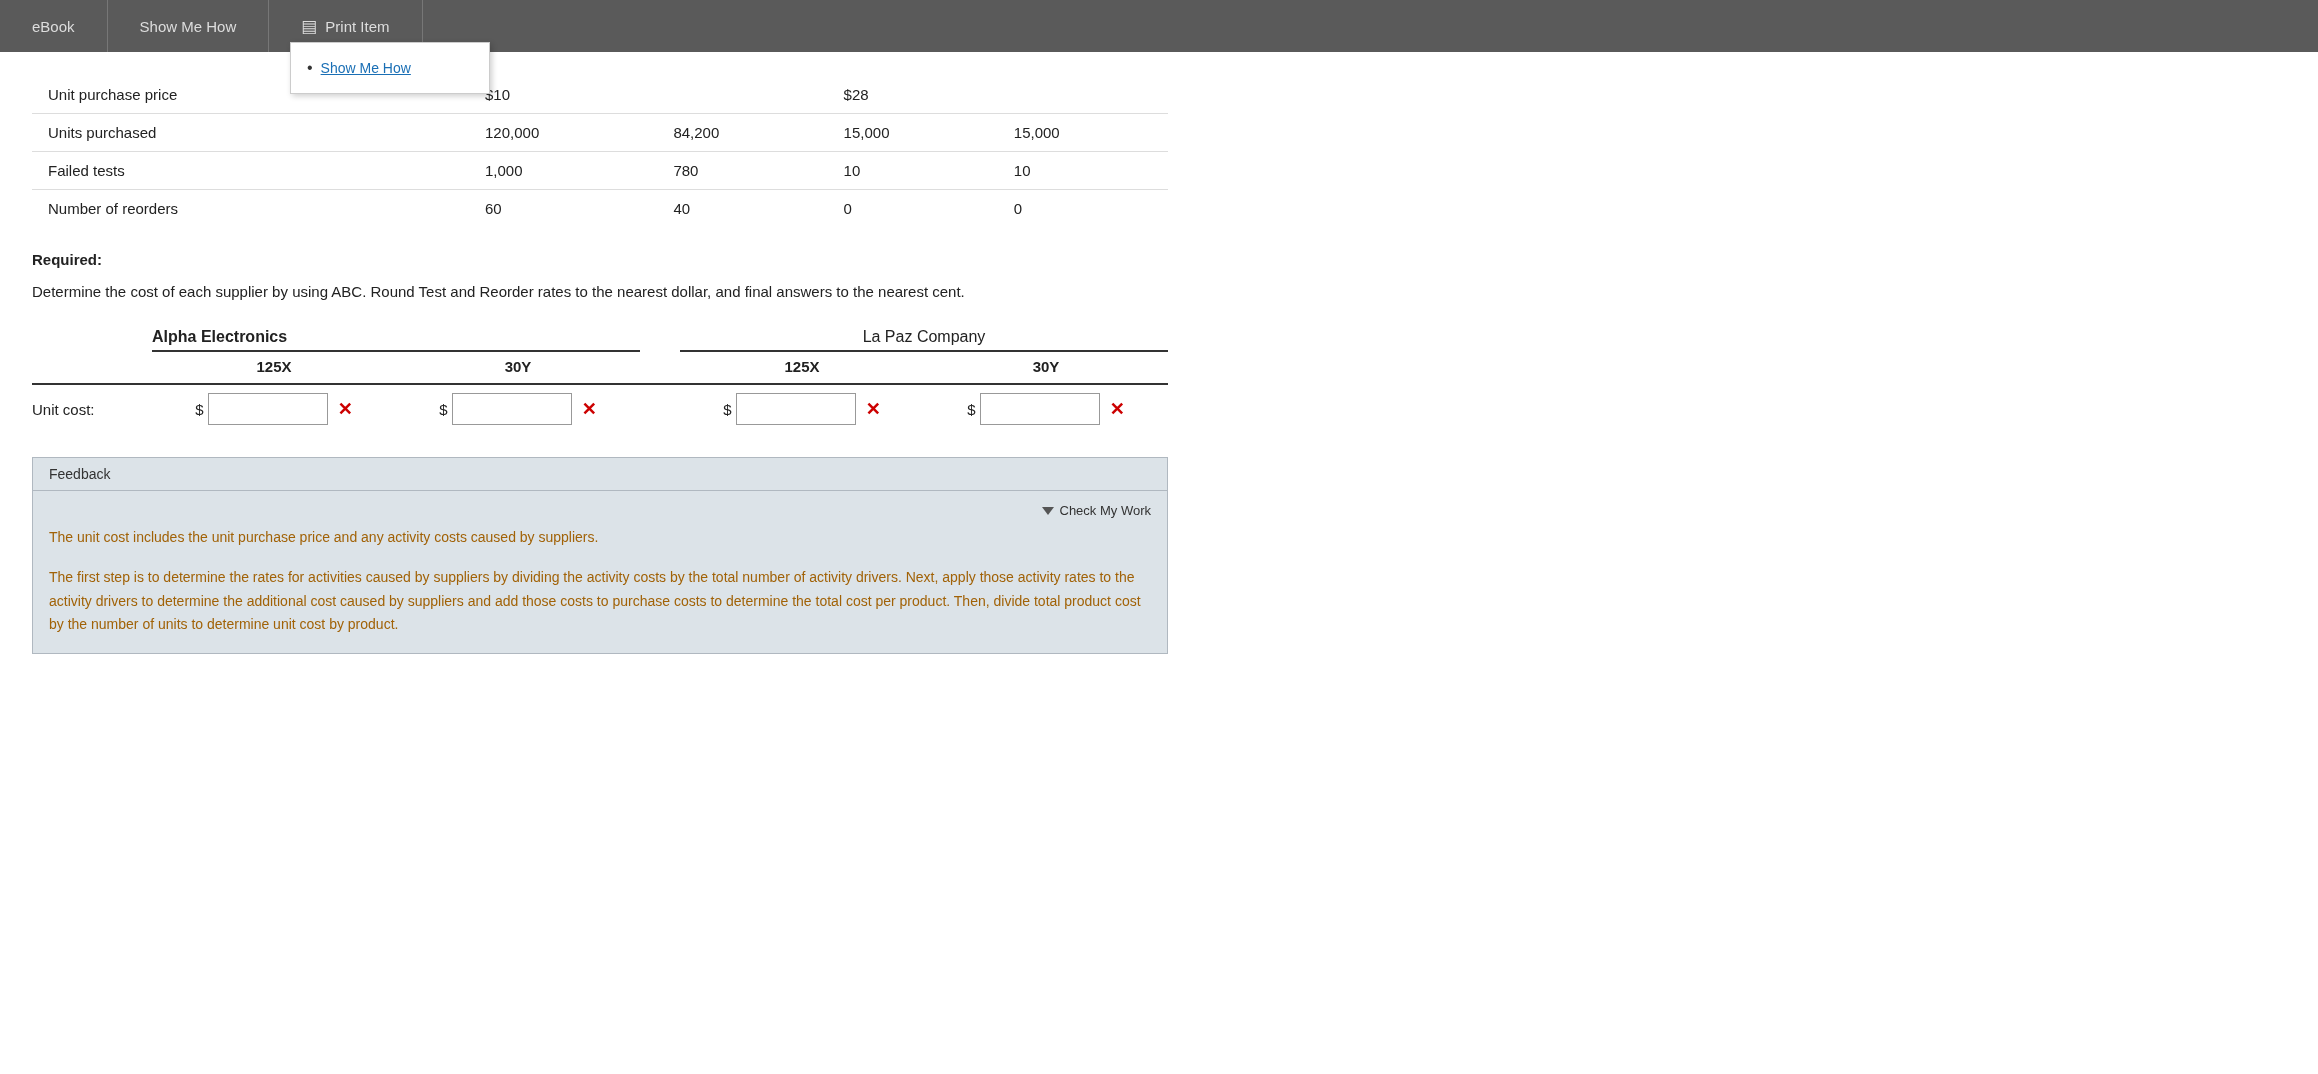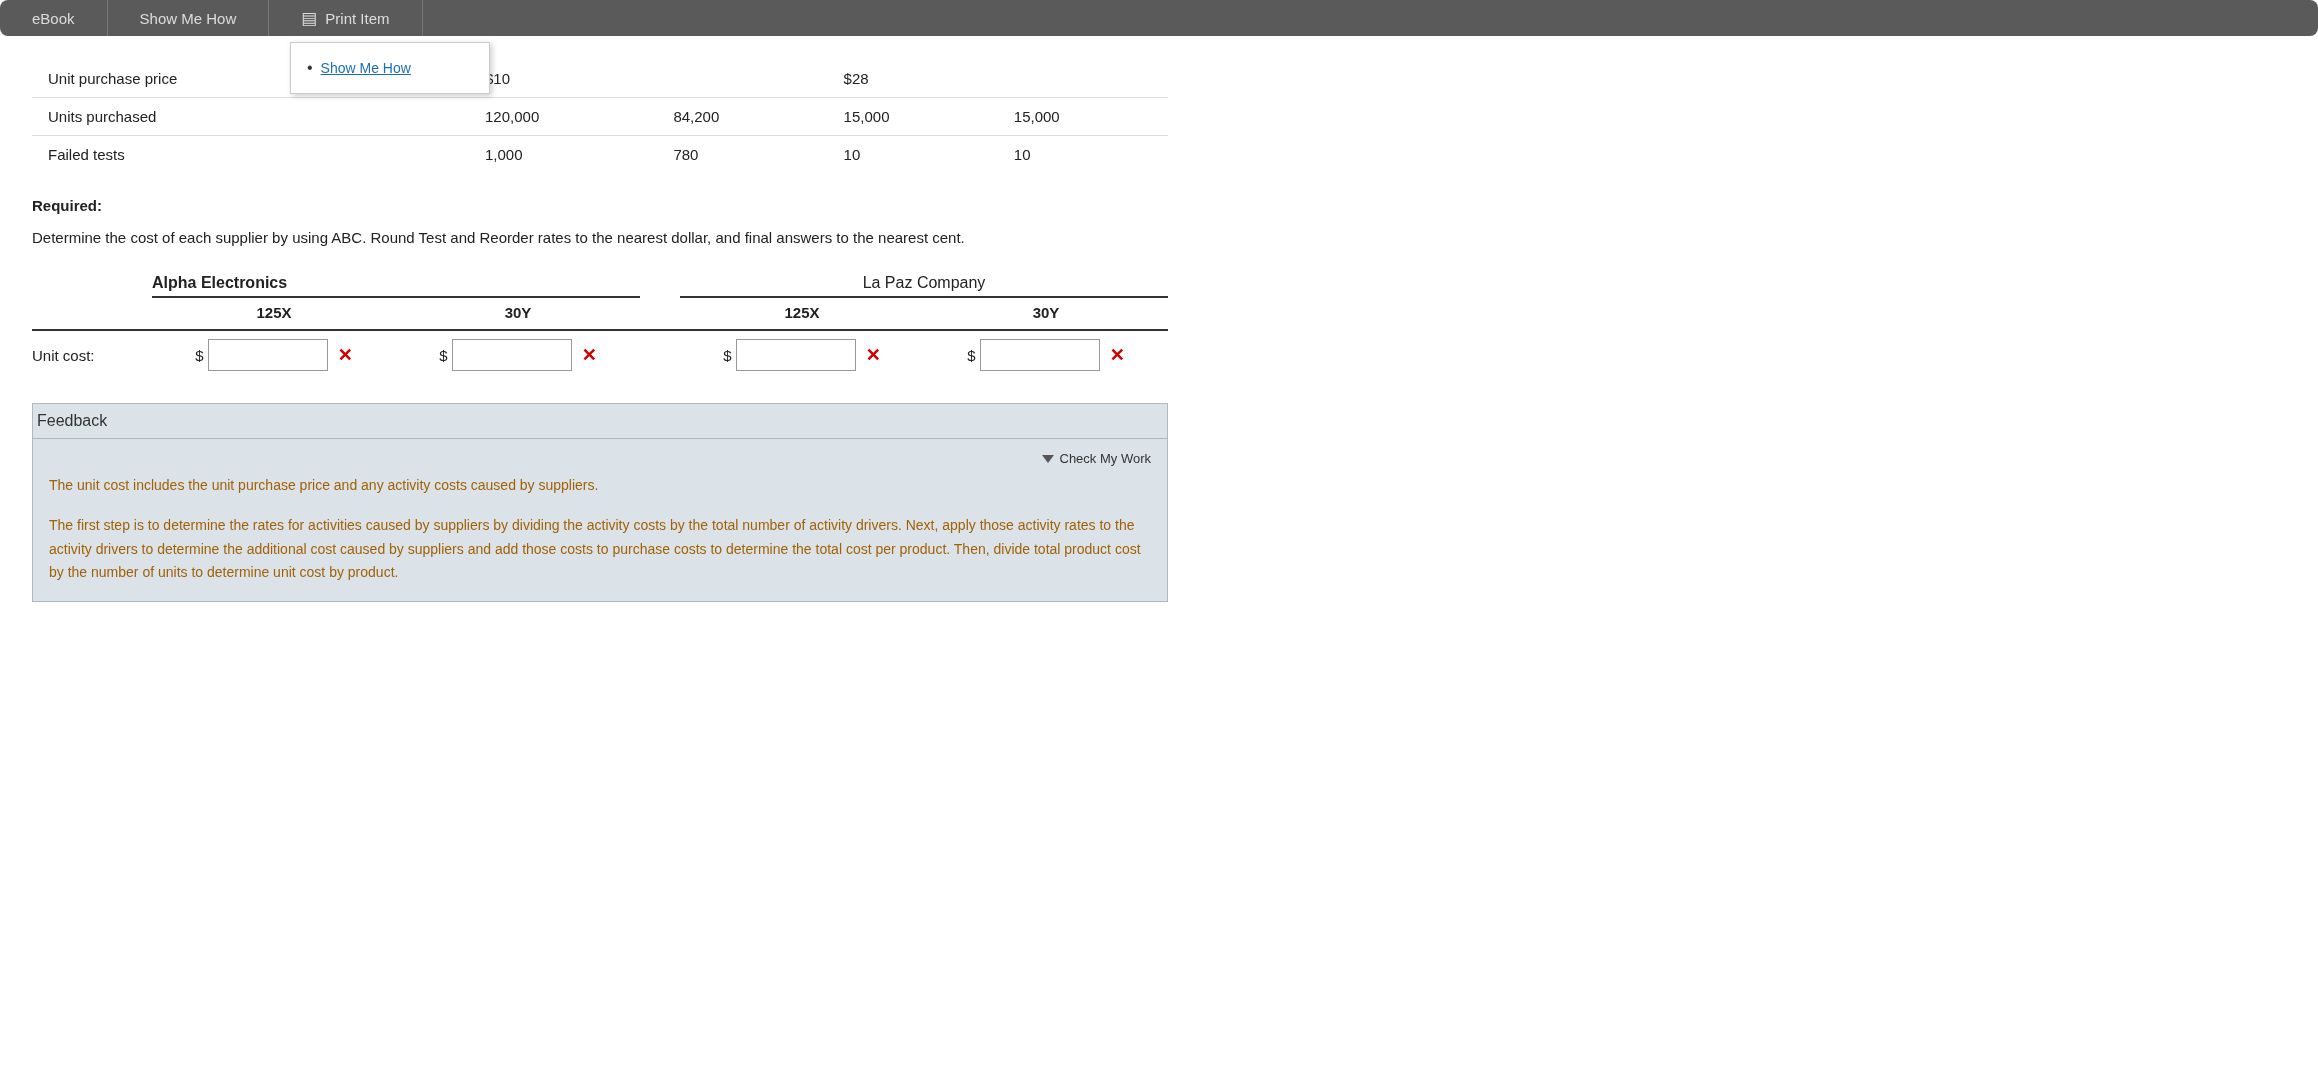--- a/index.html
+++ b/index.html
@@ -7,24 +7,23 @@
       font-family: Arial, sans-serif;
       font-size: 15px;
       background: #fff;
       color: #222;
     }
 
     
     .toolbar {
       display: flex;
       background: #5a5a5a;
-      height: 36px;
+      height: 52px;
       align-items: center;
       position: relative;
-      border-radius: 8px;
     }
     .toolbar-btn {
       display: flex;
       align-items: center;
       color: #ddd;
       font-size: 15px;
       padding: 0 32px;
       height: 100%;
       cursor: pointer;
       border-right: 1px solid #777;
@@ -140,22 +139,22 @@
       margin-left: 6px;
     }
 
     
     .feedback-section {
       border: 1px solid #b0b8c0;
       background: #dce3e8;
       margin-top: 8px;
     }
     .feedback-header {
-      padding: 8px 4px;
-      font-size: 16px;
+      padding: 8px 16px;
+      font-size: 14px;
       color: #333;
       border-bottom: 1px solid #b0b8c0;
       background: #dce3e8;
     }
     .check-my-work {
       padding: 12px 16px 4px 16px;
     }
     .check-my-work-title {
       font-size: 13px;
       color: #333;
@@ -221,20 +220,27 @@
         <td>15,000</td>
         <td>15,000</td>
       </tr>
       <tr>
         <td>Failed tests</td>
         <td>1,000</td>
         <td>780</td>
         <td>10</td>
         <td>10</td>
       </tr>
+      <tr>
+        <td>Number of reorders</td>
+        <td>60</td>
+        <td>40</td>
+        <td>0</td>
+        <td>0</td>
+      </tr>
     </tbody>
   </table>
 
   <p class="required-label">Required:</p>
 
   <p class="description">Determine the cost of each supplier by using ABC. Round Test and Reorder rates to the nearest dollar, and final answers to the nearest cent.</p>
 
   <div class="answer-section">
 
     <div style="display:flex; margin-left:120px;">

